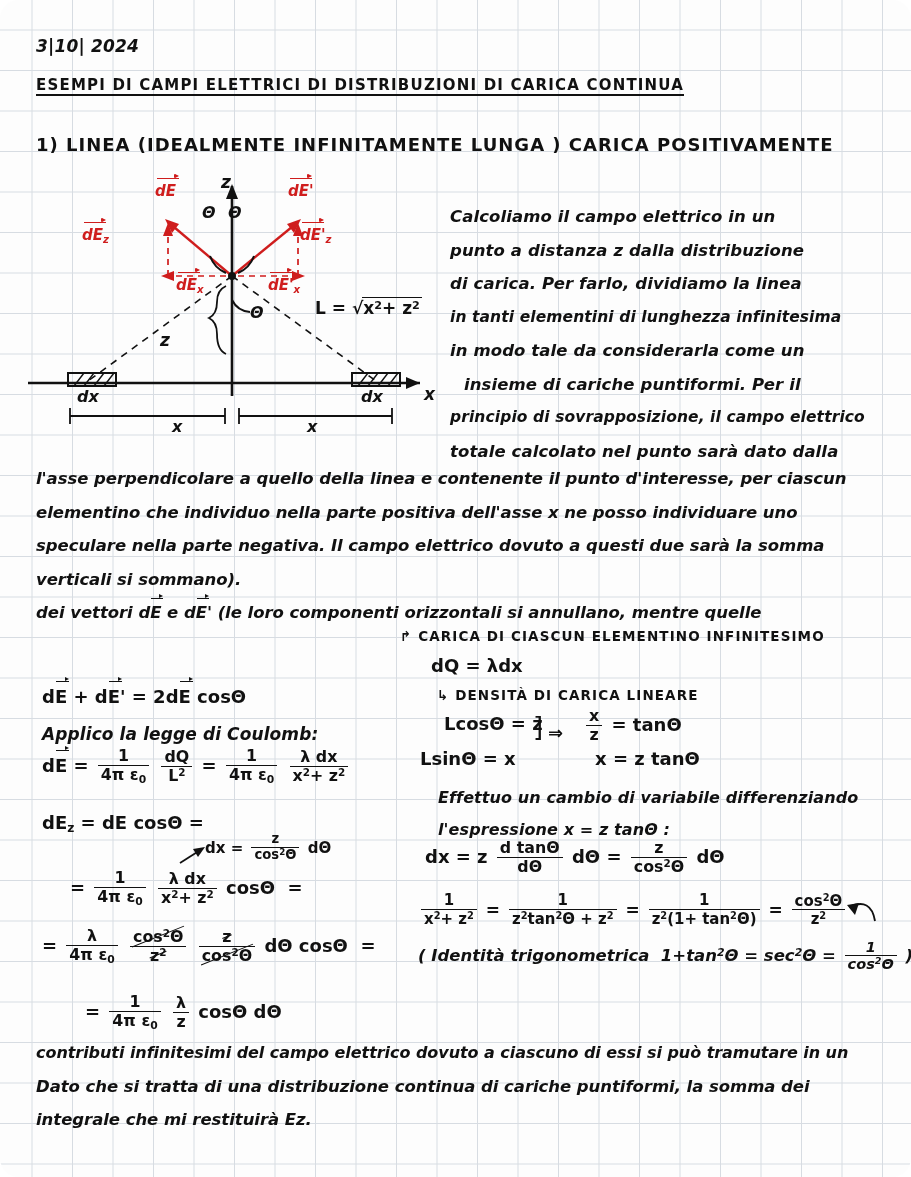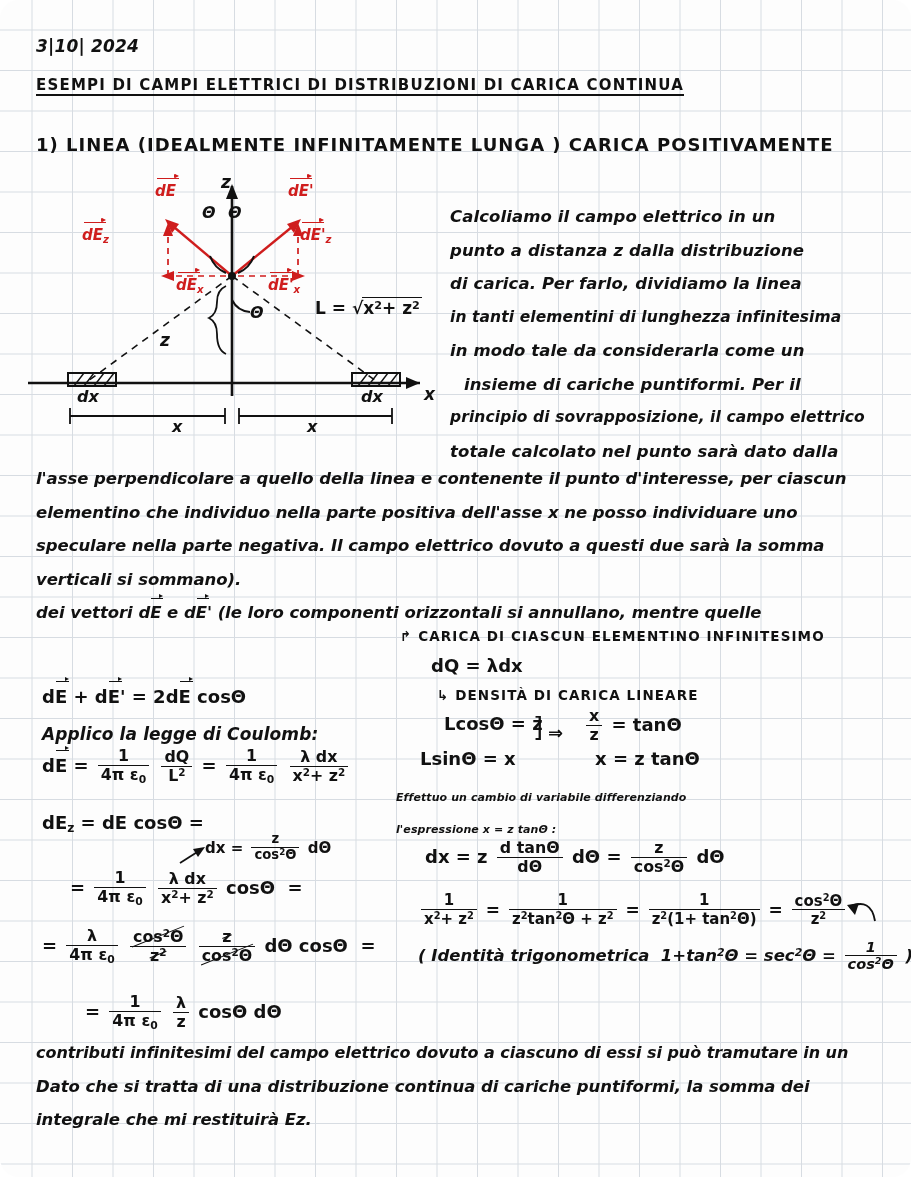--- a/index.html
+++ b/index.html
@@ -246,21 +246,21 @@
 
   <div class="math" style="left:444px;top:713px;font-size:18px;">LcosΘ = z</div>
   <div class="math" style="left:420px;top:748px;font-size:18px;">LsinΘ = x</div>
   <div class="math" style="left:533px;top:712px;font-size:26px;font-weight:400;">]</div>
   <div class="math" style="left:548px;top:722px;font-size:18px;">⇒</div>
   <div class="math" style="left:583px;top:708px;font-size:18px;">
     <span class="frac"><span class="num">x</span><span class="den">z</span></span> = tanΘ
   </div>
   <div class="math" style="left:595px;top:748px;font-size:18px;">x = z tanΘ</div>
 
-  <div class="prose" style="left:396px;top:782px;font-size:11px;line-height:32px;">
+  <div class="prose" style="left:438px;top:782px;font-size:16px;line-height:32px;">
     <span class="ln">Effettuo un cambio di variabile differenziando</span>
     <span class="ln">l'espressione  x = z tanΘ :</span>
   </div>
 
   <div class="math" style="left:425px;top:840px;font-size:18px;">
     dx = z <span class="frac"><span class="num">d tanΘ</span><span class="den">dΘ</span></span> dΘ =
     <span class="frac"><span class="num">z</span><span class="den">cos<span class="sup">2</span>Θ</span></span> dΘ
   </div>
 
   <div class="math" style="left:418px;top:893px;font-size:17px;">

